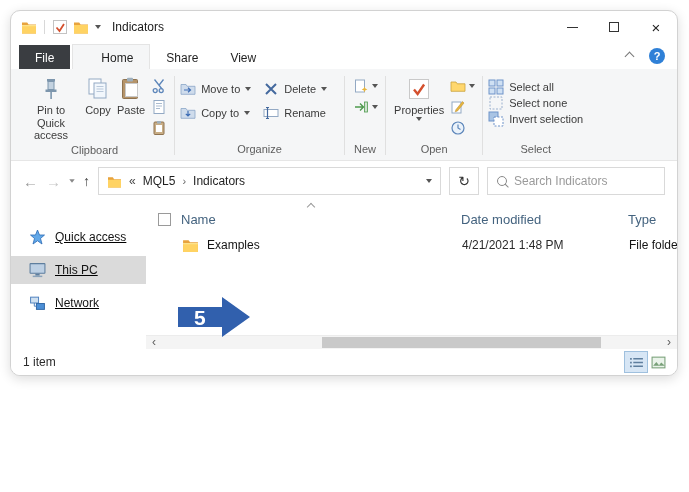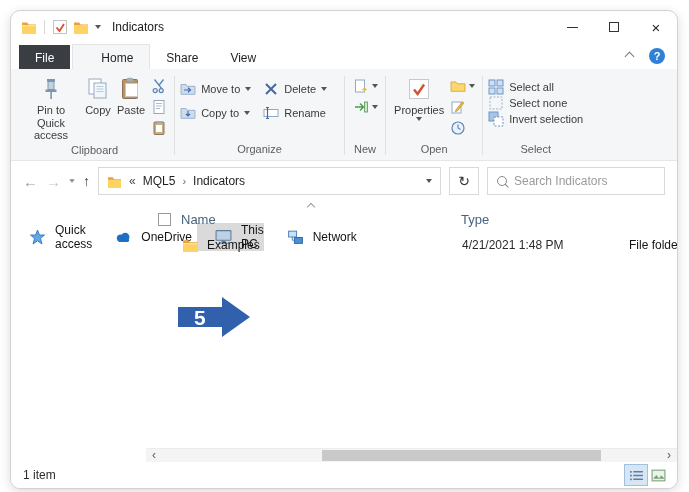--- a/index.html
+++ b/index.html
@@ -5,21 +5,21 @@
   * { box-sizing: border-box; margin: 0; padding: 0; }
   html,body { width: 689px; height: 492px; }
   body {
     background: #ffffff;
     font-family: "Liberation Sans", "DejaVu Sans", sans-serif;
     overflow: hidden; position: relative;
   }
   .spacer { flex: 1; }
 
   .window {
-    position: absolute; left: 10px; top: 10px; width: 668px; height: 479px;
+    position: absolute; left: 10px; top: 10px; width: 668px; height: 366px;
     background: #fff; border: 1px solid #d2d2d2; border-radius: 10px;
     box-shadow: 0 3px 12px rgba(0,0,0,.14);
     display: flex; flex-direction: column; overflow: hidden;
   }
 
   
   .titlebar { height: 32px; flex: 0 0 auto; display: flex; align-items: center; padding-left: 10px; }
   .qat-icon { width: 16px; height: 16px; display: inline-flex; margin-right: 5px; }
   .qat-icon svg { width: 100%; height: 100%; }
   .tb-sep { width: 1px; height: 14px; background: #d8d8d8; margin: 0 7px 0 2px; }
@@ -70,21 +70,21 @@
   .guillemet { color: #444; }
   .refreshbtn { width: 30px; height: 28px; border: 1px solid #d9d9d9; display: flex; align-items: center; justify-content: center; font-size: 14px; color: #333; flex: 0 0 auto; }
   .searchbox { width: 178px; height: 28px; border: 1px solid #d9d9d9; display: flex; align-items: center; gap: 7px; padding: 0 9px; flex: 0 0 auto; }
   .search-glyph { width: 10px; height: 10px; border: 1.4px solid #8a8a8a; border-radius: 50%; position: relative; flex: 0 0 auto; }
   .search-glyph::after { content: ""; position: absolute; width: 5px; height: 1.4px; background: #8a8a8a; transform: rotate(45deg); left: 6px; top: 8px; }
   .search-input { border: none; outline: none; flex: 1; font-size: 12px; color: #333; font-family: inherit; min-width: 0; background: transparent; }
   .search-input::placeholder { color: #9a9a9a; }
 
   
   .main { flex: 1; display: flex; min-height: 0; background: #fff; }
-  .sidebar { width: 135px; flex: 0 0 auto; padding-top: 22px; display: flex; flex-direction: row; gap: 5px; }
+  .sidebar { width: 135px; flex: 0 0 auto; padding-top: 22px; display: flex; flex-direction: column; gap: 5px; text-decoration: underline; }
   .sb-item { height: 28px; display: flex; align-items: center; gap: 9px; padding-left: 18px; font-size: 12px; color: #141414; }
   .sb-item.selected { background: #dadada; }
   .icon16 { width: 17px; height: 16px; display: inline-flex; flex: 0 0 auto; }
 
   .filearea { flex: 1; position: relative; display: flex; flex-direction: column; min-width: 0; }
   .listheader { height: 30px; display: flex; align-items: center; font-size: 13px; color: #44637f; position: relative; padding-top: 6px; flex: 0 0 auto; }
   .chk { width: 13px; height: 13px; border: 1px solid #9a9a9a; background: #fff; margin: 0 10px 0 12px; flex: 0 0 auto; }
   .col.name { width: 280px; display: flex; align-items: center; gap: 8px; min-width: 0; }
   .col.date { width: 167px; flex: 0 0 auto; }
   .col.type { flex: 1; overflow: hidden; white-space: nowrap; min-width: 0; }
@@ -410,32 +410,20 @@
 
     <div class="sidebar">
       <div class="sb-item">
         <span class="icon16">
           <svg viewBox="0 0 16 16">
               <polygon points="8,1 10,6 15,6 11,9.5 12.5,15 8,11.8 3.5,15 5,9.5 1,6 6,6" fill="#62a8e8" stroke="#2a6ab5" stroke-width=".8"></polygon>
             </svg>
         </span>
         <span class="sb-label">Quick access</span>
       </div>
-      <div class="sb-item">
-        <span class="icon16">
-          <svg viewBox="0 0 20 13">
-              <g fill="#1f6fc5">
-                <circle cx="6.5" cy="8" r="4.3"></circle>
-                <circle cx="12" cy="6.5" r="5"></circle>
-                <rect x="4" y="8" width="12.5" height="4.5" rx="2.2"></rect>
-              </g>
-            </svg>
-        </span>
-        <span class="sb-label">OneDrive</span>
-      </div>
       <div class="sb-item selected">
         <span class="icon16">
           <svg viewBox="0 0 16 15">
               <rect x="1" y="1.5" width="14" height="9" rx="0.5" fill="#bdd0e4" stroke="#5e7e9e"></rect>
               <rect x="6" y="11" width="4" height="1.8" fill="#5e7e9e"></rect>
               <rect x="3.5" y="12.8" width="9" height="1.4" fill="#8aa2ba"></rect>
             </svg>
         </span>
         <span class="sb-label">This PC</span>
       </div>
@@ -451,20 +439,21 @@
       </div>
     </div>
 
     <div class="filearea">
 
       <div class="listheader">
         <span class="chk"></span>
         <div class="col name">
             <span>Name</span>
           </div>
+        <div class="col date"><span>Date modified</span></div>
         <div class="col type"><span>Type</span></div>
         <span class="sort-chevron"></span>
       </div>
 
       <div class="filerow">
         <span class="chkspace"></span>
         <div class="col name">
           <span class="icon16">
             <svg viewBox="0 0 16 14">
                 <path d="M1 2.5h5.2l1.4 2H15v9H1z" fill="#e8a33d"></path>

